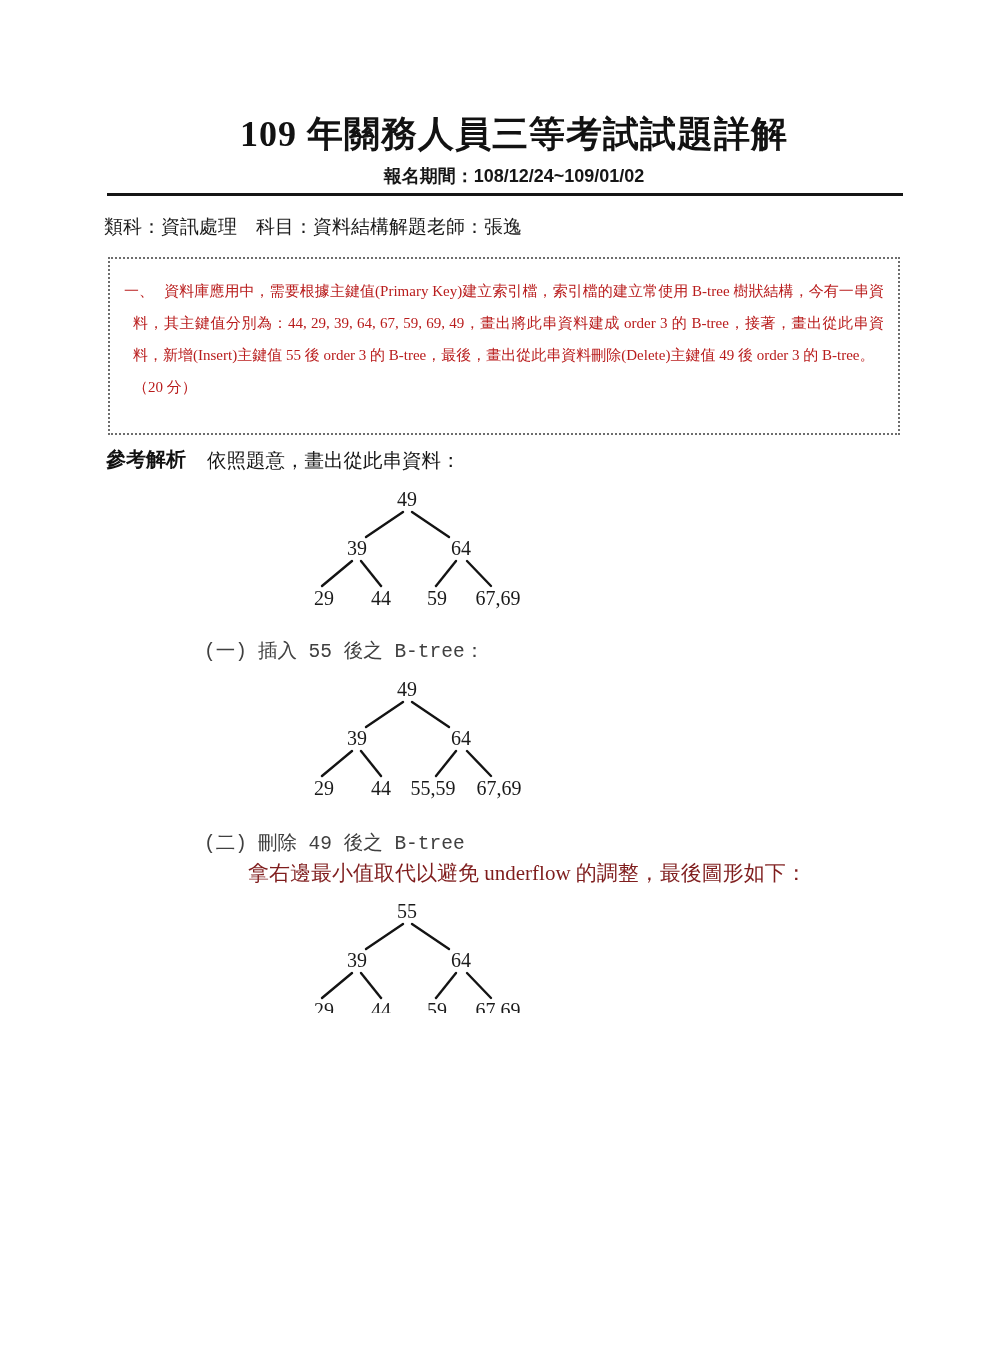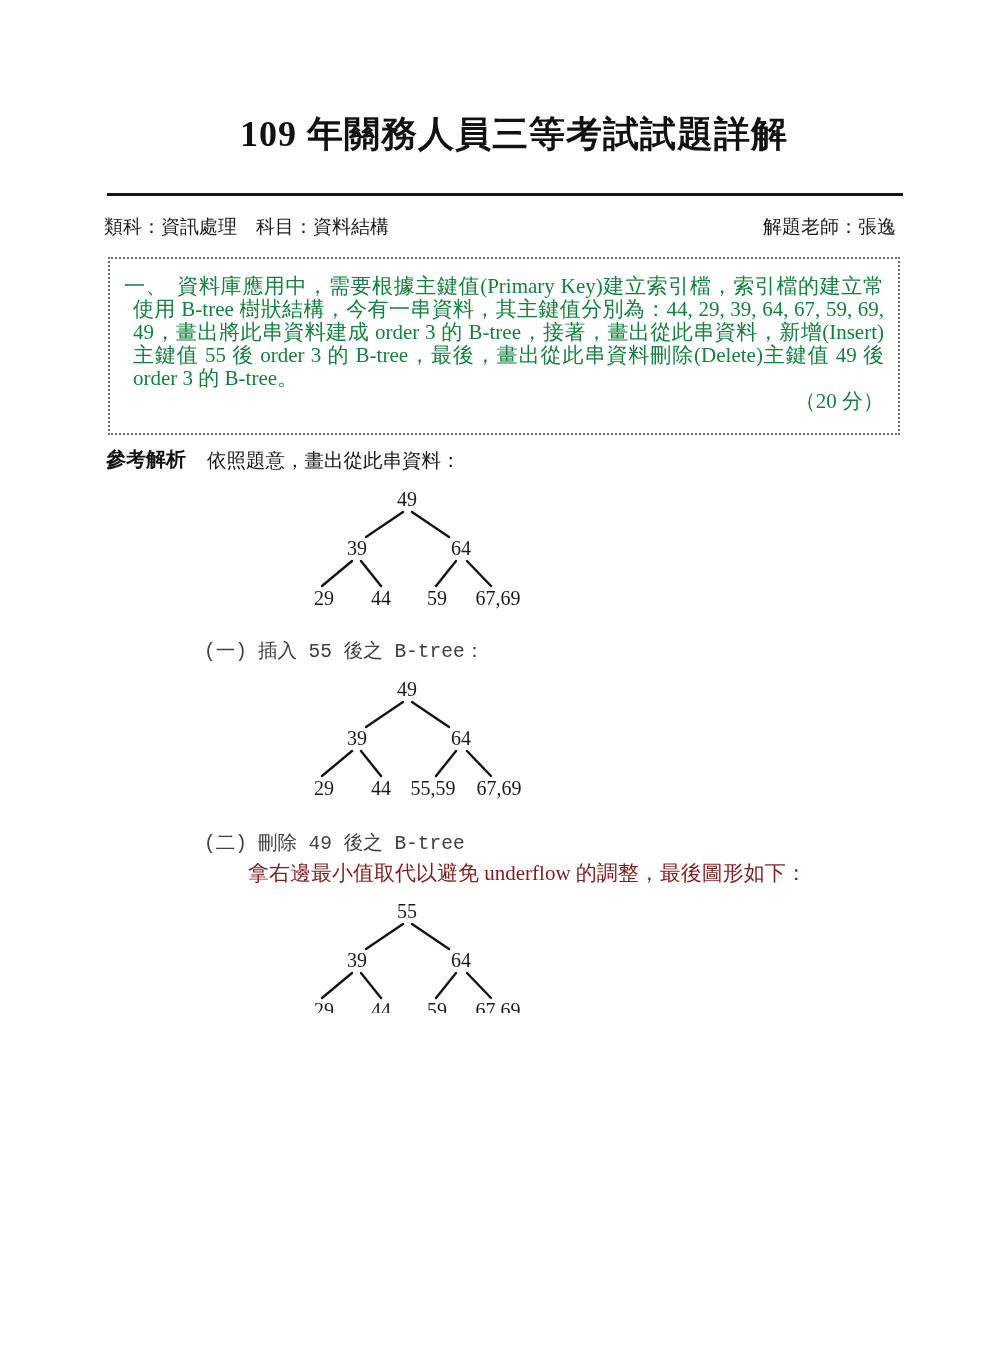--- a/index.html
+++ b/index.html
@@ -35,40 +35,40 @@
     color: #161616;
   }
   .head-rule {
     position: absolute; top: 193px; left: 107px;
     width: 796px; height: 0;
     border-top: 3px solid #151515;
   }
   .meta-row {
     position: absolute; top: 214px; left: 104px;
     width: 792px;
-    display: flex; justify-content: space-between;
+    display: flex; 
     font-size: 19px;
     color: #1a1a1a;
   }
   
   .question-box {
     position: absolute; top: 257px; left: 108px;
     width: 792px; height: 178px;
     border: 2px dotted #6d6d6d;
     padding: 16px 14px 8px 14px;
   }
   .question-flow {
     font-family: "Liberation Serif", "DejaVu Serif", serif;
-    font-size: 21px; line-height: 23px;
+    font-size: 15px; line-height: 32px;
     text-align: justify;
-    color: #15803d;
+    color: #b91c1c;
   }
   .q-body { padding-left: 9px; text-indent: -9px; }
   .q-number { padding-right: 10px; }
-  .q-score { padding-left: 9px; text-align: right; }
+  .q-score { padding-left: 9px; text-align: left; }
   
   .solution-label {
     position: absolute; top: 446px; left: 106px;
     font-size: 20px; font-weight: bold; color: #111;
   }
   .solution-intro {
     position: absolute; top: 447px; left: 207px;
     font-family: "Liberation Serif", "DejaVu Serif", serif;
     font-size: 19.5px; color: #161616;
   }
@@ -110,20 +110,21 @@
   }
   .footer .f-subject { margin-right: 16px; }
 </style>
 </head>
 <body>
 
 <div class="page">
 
   <h1 class="doc-title">109 年關務人員三等考試試題詳解</h1>
   <div class="doc-subtitle">
+    <span>報名期間：108/12/24~109/01/02</span>
   </div>
   <div class="head-rule"></div>
   <div class="meta-row">
     <span>類科：資訊處理　科目：資料結構</span>
     <span>解題老師：張逸</span>
   </div>
 
   <div class="question-box">
     <div class="question-flow q-body"><span class="q-number">一、</span><span>資料庫應用中，需要根據主鍵值(Primary Key)建立索引檔，索引檔的建立常使用 B-tree 樹狀結構，今有一串資料，其主鍵值分別為：44, 29, 39, 64, 67, 59, 69, 49，畫出將此串資料建成 order 3 的 B-tree，接著，畫出從此串資料，新增(Insert)主鍵值 55 後 order 3 的 B-tree，最後，畫出從此串資料刪除(Delete)主鍵值 49 後 order 3 的 B-tree。</span></div>
     <div class="question-flow q-score">（20 分）</div>

